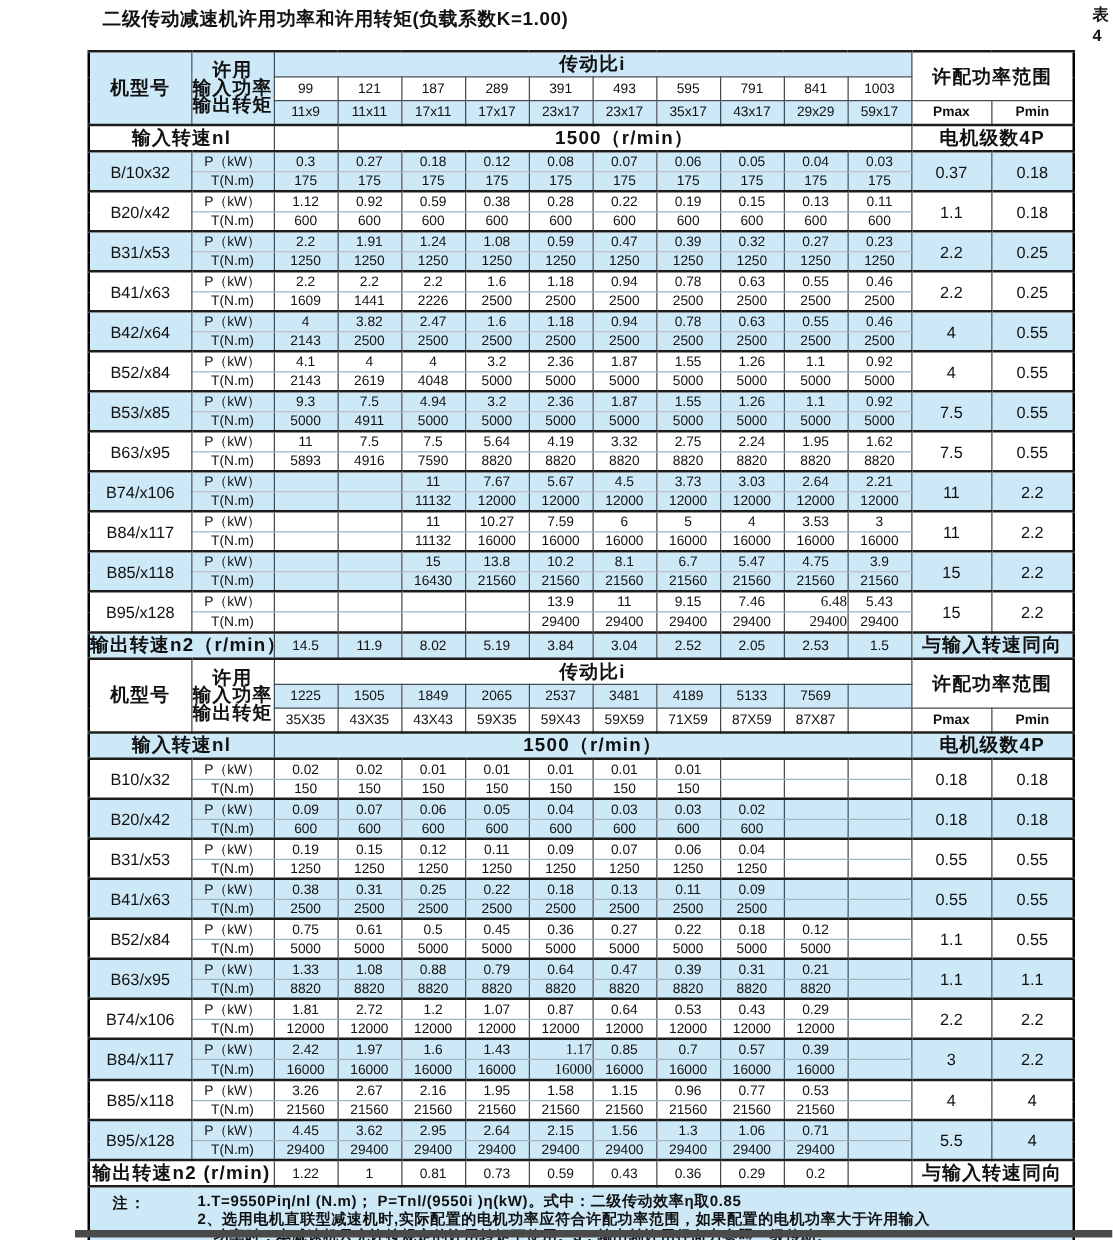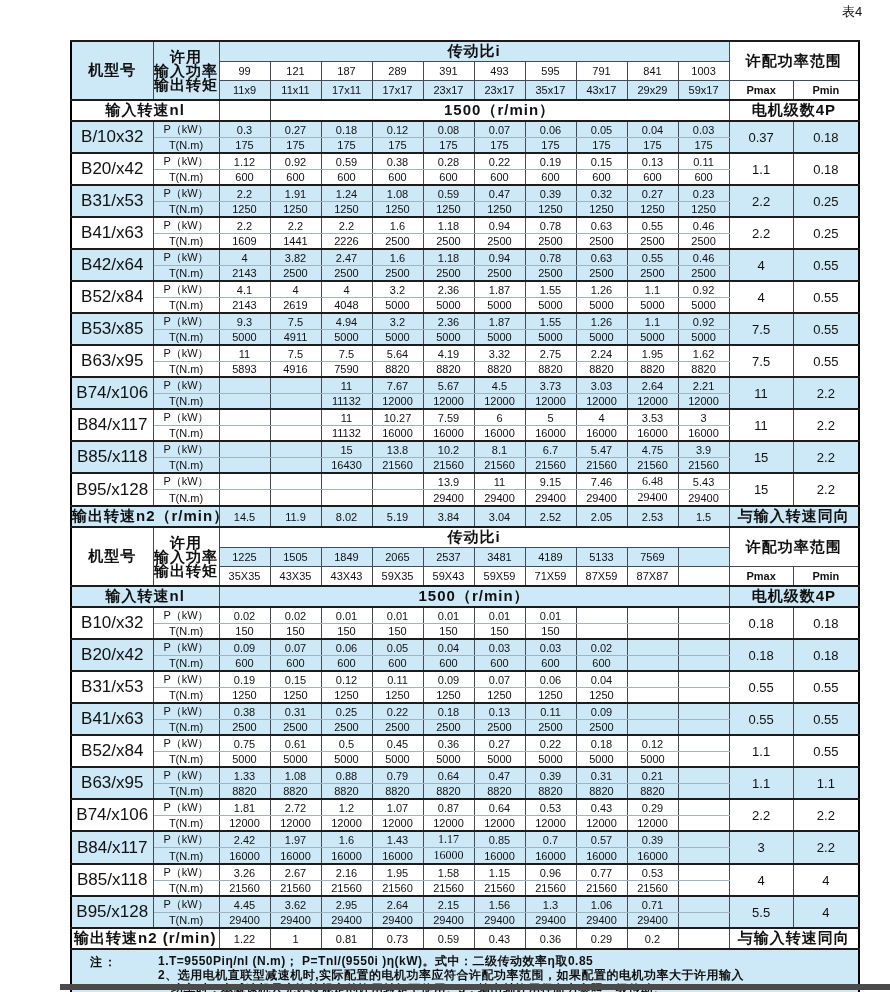--- a/index.html
+++ b/index.html
@@ -1,48 +1,49 @@
 <!DOCTYPE html>
 <html><head>
 <meta charset="utf-8">
 <style>
   :root{ --blue:#cde8f6; --bdr:#414c55; --dark:#1c1c1c; }
   html,body{margin:0;padding:0;background:#fff;}
   body{width:890px;height:992px;font-family:"Liberation Sans","DejaVu Sans",sans-serif;color:#111;position:relative;overflow:hidden;}
   .page{position:absolute;inset:0;}
   .title{position:absolute;left:82px;top:6px;font-size:15px;font-weight:bold;letter-spacing:.5px;}
-  .tabletag{position:absolute;left:842px;top:3px;font-size:13px;font-weight:normal;}
+  .tabletag{position:absolute;left:874px;top:3px;font-size:13px;font-weight:bold;}
   table.spec{position:absolute;left:70px;top:40px;width:788px;border-collapse:collapse;table-layout:fixed;border:2px solid #000;}
   td{border:1px solid var(--bdr);text-align:center;vertical-align:middle;font-size:11px;padding:0;white-space:nowrap;overflow:hidden;}
   tr.h td{height:18px;}
   tr.pr td{height:14px;}
   tr.tr2 td{height:14px;}
   tr.major td{border-top:2px solid var(--dark);}
   .b{background:var(--blue);}
   .w{background:#fff;}
   .zh{font-weight:bold;font-size:15px;letter-spacing:1px;}
   .allow div{line-height:14px;letter-spacing:1px;}
   .pm{font-weight:bold;font-size:11px;letter-spacing:0;}
-  .model{font-size:17px;letter-spacing:0;}
+  .model{font-size:13px;letter-spacing:0;}
   .lab{font-size:11px;letter-spacing:0;}
   .range{font-size:13px;}
   .ps{border-bottom:1px solid #9fb3c0;}
   .nt{border-top:none;}
-  .serif{font-family:"Liberation Serif","DejaVu Serif",serif;font-size:12px;}
+  .serif{font-family:"Liberation Serif","DejaVu Serif",serif;font-size:12px;text-align:right;}
   td.note{height:46px;text-align:left;border-top:2px solid var(--dark);}
   .notewrap{display:flex;align-items:flex-start;padding:3px 0 0 18px;}
   .notewrap .nlab{font-weight:bold;font-size:12px;letter-spacing:2px;margin-right:40px;}
   .nlines{font-weight:bold;font-size:12px;line-height:14px;letter-spacing:.5px;}
   .nlines .ind{padding-left:13px;}
   .bottombar{position:absolute;left:60px;top:984px;width:830px;height:6px;background:#4a4a4a;}
 </style>
 </head>
 <body>
 
 <div class="page">
+  <div class="title">二级传动减速机许用功率和许用转矩(负载系数K=1.00)</div>
   <div class="tabletag">表4</div>
 
   <table class="spec">
     <colgroup>
       <col style="width:82px">
         <col style="width:66px">
       <col style="width:51px">
         <col style="width:51px">
         <col style="width:51px">
         <col style="width:51px">

